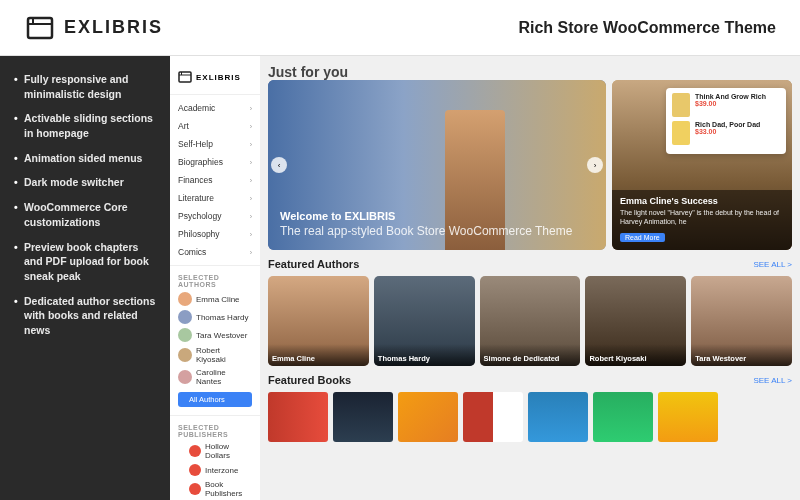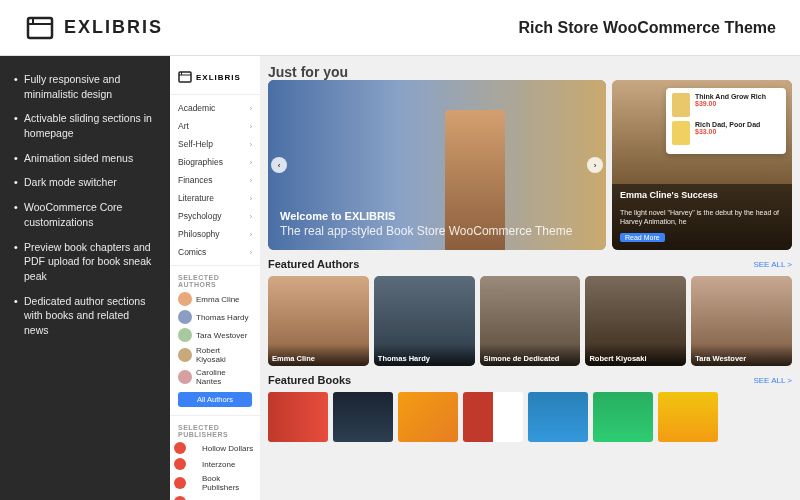--- a/index.html
+++ b/index.html
@@ -49,20 +49,21 @@
     }
 
     
     .features-sidebar {
       width: 170px;
       background: #2a2a2a;
       color: #fff;
       padding: 16px 14px;
       flex-shrink: 0;
       overflow: hidden;
+      font-weight: bold;
     }
     .feature-item {
       font-size: 10.5px;
       line-height: 1.4;
       margin-bottom: 10px;
       color: #e8e8e8;
       padding-left: 10px;
       position: relative;
     }
     .feature-item::before {
@@ -150,31 +151,31 @@
       height: 14px;
       border-radius: 50%;
       flex-shrink: 0;
     }
     .nav-all-authors-btn {
       margin: 4px 8px;
       background: #3b82f6;
       color: #fff;
       border: none;
       border-radius: 3px;
-      padding: 3px 1px;
+      padding: 3px 11px;
       font-size: 7.5px;
       cursor: pointer;
       width: calc(100% - 16px);
-      text-align: center;
+      text-align: left;
     }
     .nav-publisher-row {
       display: flex;
       align-items: center;
-      gap: 16px;
-      padding: 2px 4px;
+      gap: 4px;
+      padding: 2px 19px;
       font-size: 8px;
       color: #333;
     }
     .nav-pub-dot {
       width: 12px;
       height: 12px;
       border-radius: 50%;
       flex-shrink: 0;
     }
 
@@ -273,21 +274,21 @@
     .hero-success-overlay {
       position: absolute;
       bottom: 0; left: 0; right: 0;
       background: rgba(0,0,0,0.5);
       color: #fff;
       padding: 6px 8px;
     }
     .hero-success-title {
       font-size: 9px;
       font-weight: 700;
-      margin-bottom: 8px;
+      margin-bottom: 2px;
     }
     .hero-success-text {
       font-size: 7px;
       line-height: 1.3;
       opacity: 0.9;
     }
     .hero-read-more {
       display: inline-block;
       margin-top: 3px;
       font-size: 7px;

